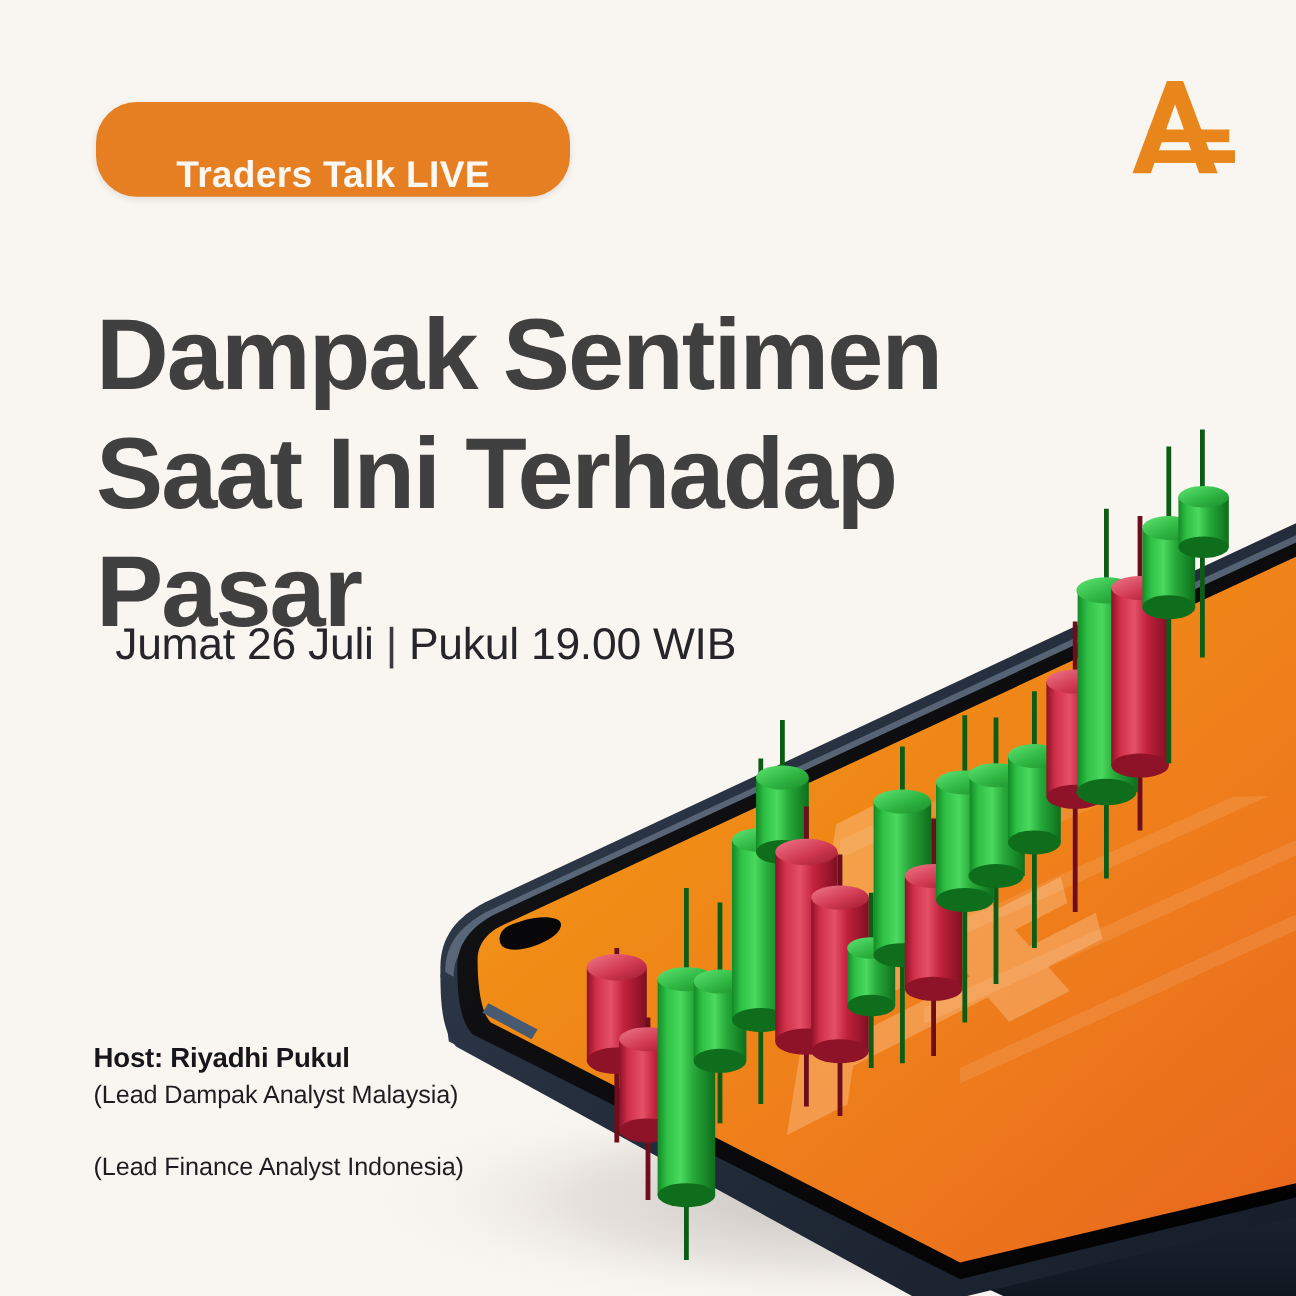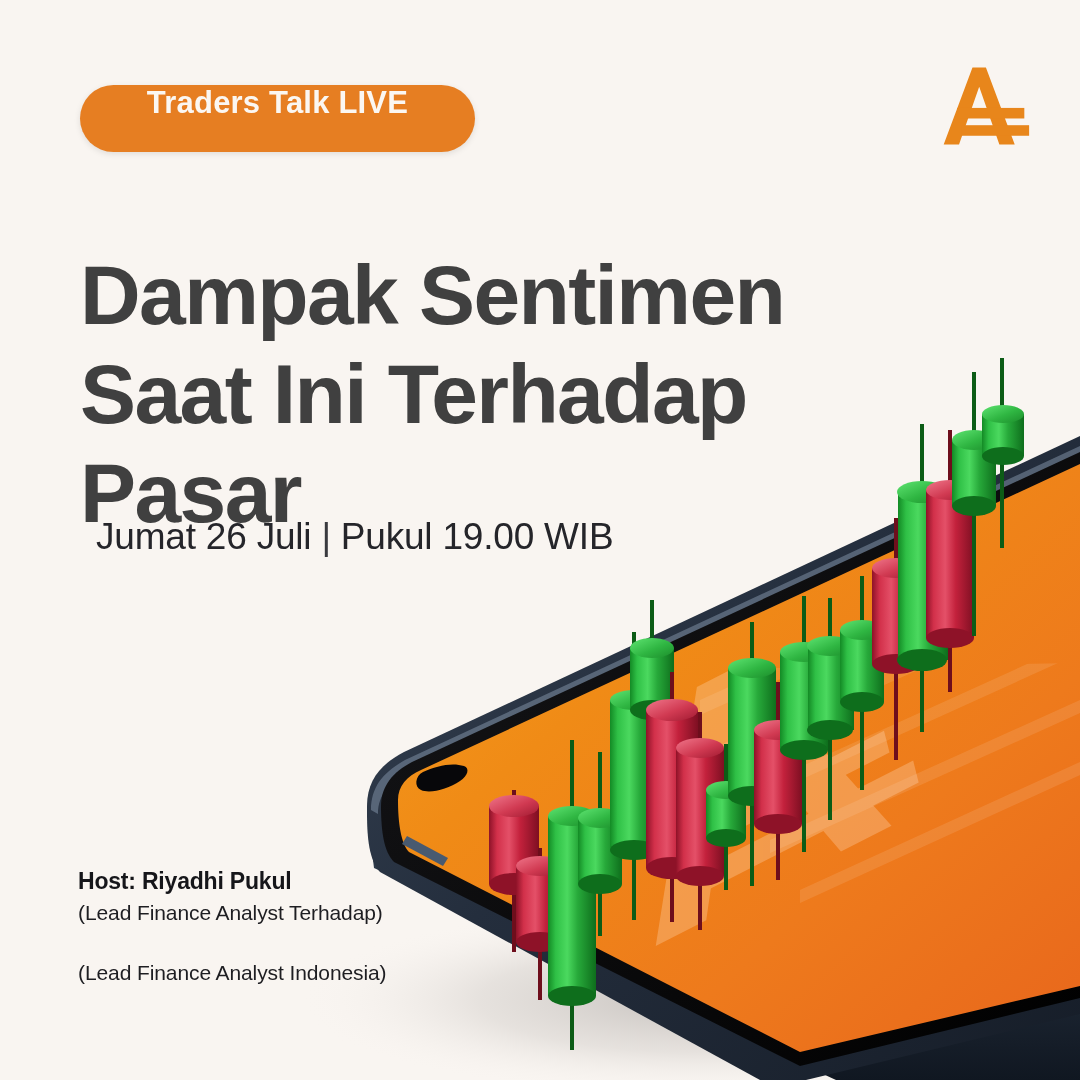--- a/index.html
+++ b/index.html
@@ -11,23 +11,23 @@
     position:relative;
   }
   #stage{position:absolute;inset:0;width:1080px;height:1080px;overflow:hidden;background:#F9F5F1;}
 
   
   #artwork{position:absolute;left:0;top:0;width:1080px;height:1080px;z-index:1;}
 
   
   .badge{
     position:absolute;left:80px;top:85px;
-    height:67px;min-width:395px;box-sizing:border-box;
+    height:79px;min-width:395px;box-sizing:border-box;
     background:#E67E22;border-radius:34px;
-    display:flex;align-items:flex-start;justify-content:center;
+    display:flex;align-items:flex-end;justify-content:center;
     padding:0 46px;
     z-index:5;
     box-shadow:0 2px 6px rgba(0,0,0,.10);
   }
   .badge span{
     color:#FBF7F2;font-size:31px;font-weight:bold;letter-spacing:.2px;
     white-space:nowrap;
   }
 
   
@@ -334,20 +334,20 @@
     <span class="ln">Pasar</span>
   </h1>
 
   <div class="dateline">
     <span>Jumat 26 Juli</span><span class="sep">|</span><span>Pukul 19.00 WIB</span>
   </div>
 
   <div class="credits">
     <div class="credit-block">
       <div class="credit-name">Host: Riyadhi Pukul</div>
-      <div class="credit-role">(Lead Finance Analyst Terhadap)</div>
+      <div class="credit-role">(Lead Dampak Analyst Malaysia)</div>
     </div>
     <div class="credit-block">
       <div class="credit-role">(Lead Finance Analyst Indonesia)</div>
     </div>
   </div>
 
 </div>
 
 </body></html>

